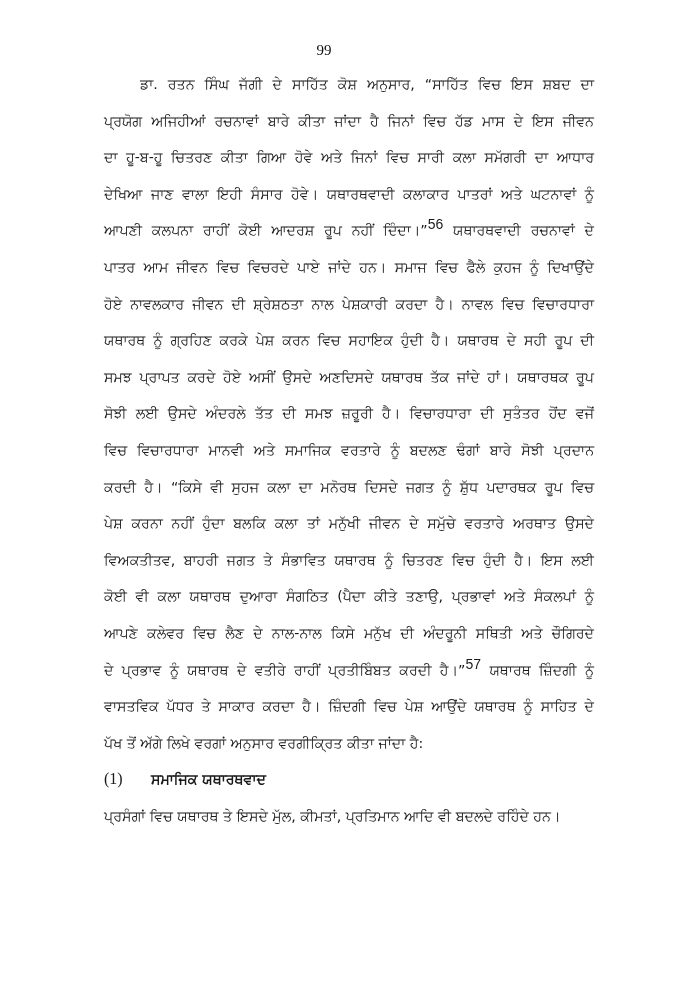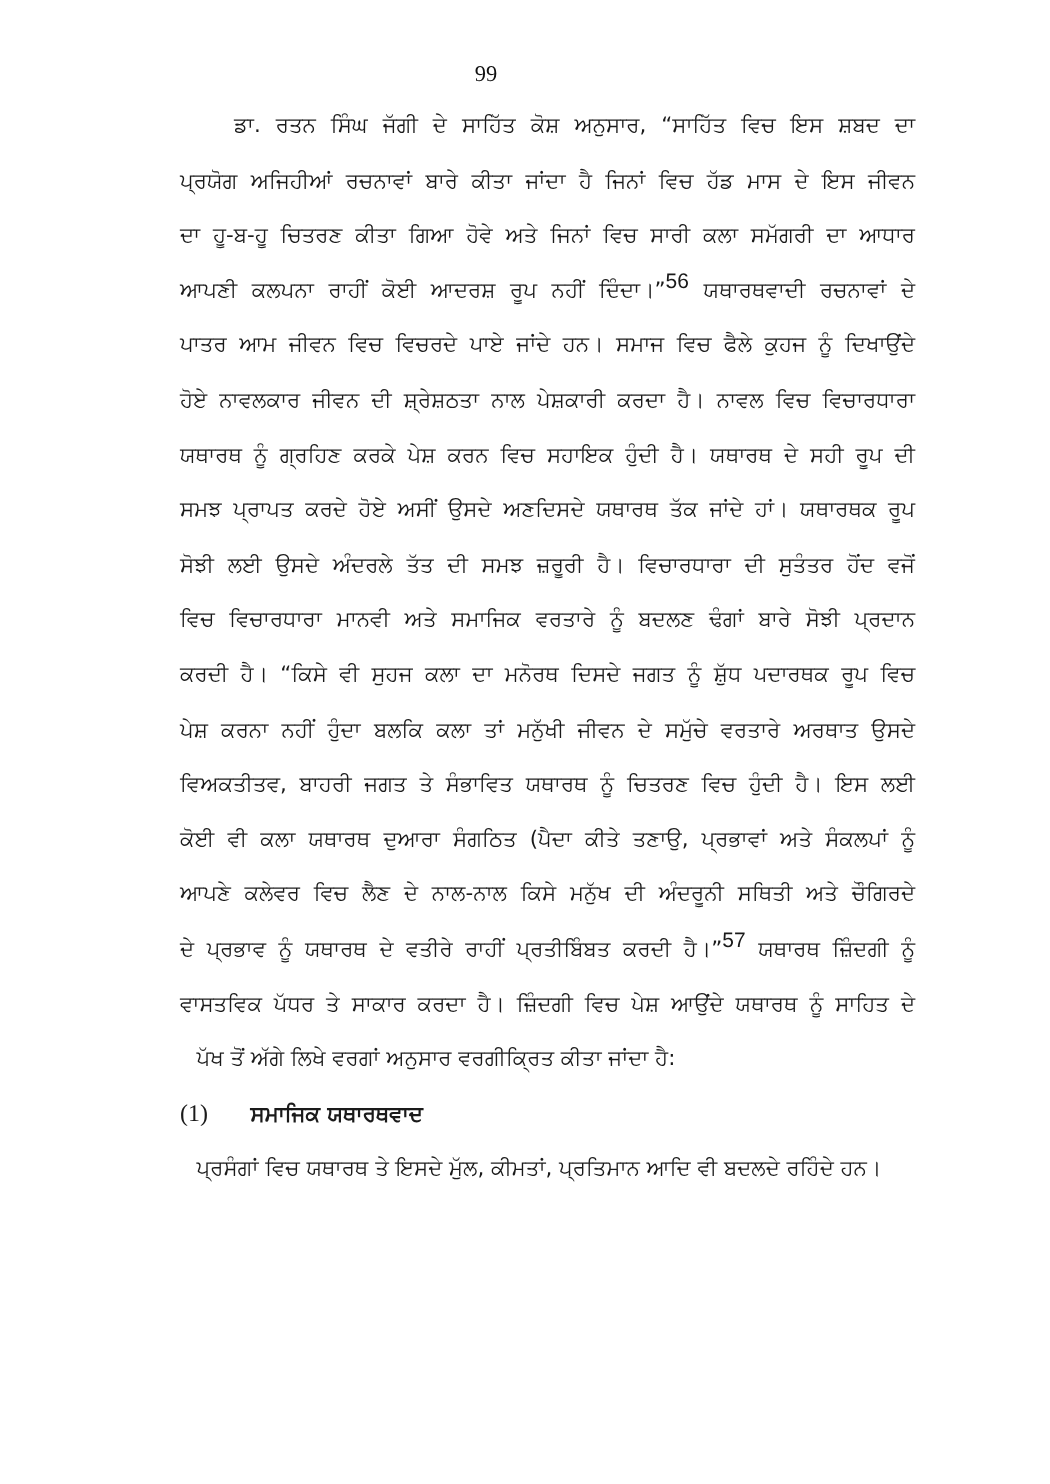--- a/index.html
+++ b/index.html
@@ -2,44 +2,45 @@
 <html><head>
 <meta charset="utf-8">
 <style>
   html, body { margin: 0; padding: 0; background: #ffffff; }
   body { width: 700px; height: 989px; position: relative; overflow: hidden; }
   .page-number {
     position: absolute; top: 42px; left: 0; width: 648px; text-align: center;
     font-family: "Liberation Serif", serif; font-size: 15px; color: #111;
   }
   .body-text {
-    position: absolute; left: 120px; top: 66px; width: 490px;
+    position: absolute; left: 104px; top: 66px; width: 490px;
     font-family: "DejaVu Sans", sans-serif; font-size: 14.2px; color: #1a1a1a;
   }
   .line {
     height: 36.6px; line-height: 36.6px; white-space: nowrap;
     text-align: justify; text-align-last: justify; overflow: visible;
   }
   .line.indent { padding-left: 36px; }
-  .line.last { text-align-last: left; margin-left: 11px; }
+  .line.last { text-align-last: left; }
   sup { font-size: 14px; vertical-align: 6px; line-height: 0; font-family: Liberation Sans, sans-serif; }
   .heading-row { display: flex; }
   .heading-num { font-family: "Liberation Serif", serif; font-size: 16px; width: 47px; }
   .heading-term { font-weight: bold; margin-right: 4px; }
   .heading-rest { flex: 1; text-align: justify; text-align-last: justify; }
 </style>
 </head>
 <body>
 
 <div class="page-number">99</div>
 
 <div class="body-text">
   <div class="line indent">ਡਾ. ਰਤਨ ਸਿੰਘ ਜੱਗੀ ਦੇ ਸਾਹਿੱਤ ਕੋਸ਼ ਅਨੁਸਾਰ, “ਸਾਹਿੱਤ ਵਿਚ ਇਸ ਸ਼ਬਦ ਦਾ</div>
   <div class="line">ਪ੍ਰਯੋਗ ਅਜਿਹੀਆਂ ਰਚਨਾਵਾਂ ਬਾਰੇ ਕੀਤਾ ਜਾਂਦਾ ਹੈ ਜਿਨਾਂ ਵਿਚ ਹੱਡ ਮਾਸ ਦੇ ਇਸ ਜੀਵਨ</div>
   <div class="line">ਦਾ ਹੂ-ਬ-ਹੂ ਚਿਤਰਣ ਕੀਤਾ ਗਿਆ ਹੋਵੇ ਅਤੇ ਜਿਨਾਂ ਵਿਚ ਸਾਰੀ ਕਲਾ ਸਮੱਗਰੀ ਦਾ ਆਧਾਰ</div>
+  <div class="line">ਦੇਖਿਆ ਜਾਣ ਵਾਲਾ ਇਹੀ ਸੰਸਾਰ ਹੋਵੇ। ਯਥਾਰਥਵਾਦੀ ਕਲਾਕਾਰ ਪਾਤਰਾਂ ਅਤੇ ਘਟਨਾਵਾਂ ਨੂੰ</div>
   <div class="line"><span>ਆਪਣੀ ਕਲਪਨਾ ਰਾਹੀਂ ਕੋਈ ਆਦਰਸ਼ ਰੂਪ ਨਹੀਂ ਦਿੰਦਾ।”</span><sup>56</sup><span> ਯਥਾਰਥਵਾਦੀ ਰਚਨਾਵਾਂ ਦੇ</span></div>
   <div class="line">ਪਾਤਰ ਆਮ ਜੀਵਨ ਵਿਚ ਵਿਚਰਦੇ ਪਾਏ ਜਾਂਦੇ ਹਨ। ਸਮਾਜ ਵਿਚ ਫੈਲੇ ਕੁਹਜ ਨੂੰ ਦਿਖਾਉਂਦੇ</div>
   <div class="line">ਹੋਏ ਨਾਵਲਕਾਰ ਜੀਵਨ ਦੀ ਸ਼੍ਰੇਸ਼ਠਤਾ ਨਾਲ ਪੇਸ਼ਕਾਰੀ ਕਰਦਾ ਹੈ। ਨਾਵਲ ਵਿਚ ਵਿਚਾਰਧਾਰਾ</div>
   <div class="line">ਯਥਾਰਥ ਨੂੰ ਗ੍ਰਹਿਣ ਕਰਕੇ ਪੇਸ਼ ਕਰਨ ਵਿਚ ਸਹਾਇਕ ਹੁੰਦੀ ਹੈ। ਯਥਾਰਥ ਦੇ ਸਹੀ ਰੂਪ ਦੀ</div>
   <div class="line">ਸਮਝ ਪ੍ਰਾਪਤ ਕਰਦੇ ਹੋਏ ਅਸੀਂ ਉਸਦੇ ਅਣਦਿਸਦੇ ਯਥਾਰਥ ਤੱਕ ਜਾਂਦੇ ਹਾਂ। ਯਥਾਰਥਕ ਰੂਪ</div>
   <div class="line">ਸੋਝੀ ਲਈ ਉਸਦੇ ਅੰਦਰਲੇ ਤੱਤ ਦੀ ਸਮਝ ਜ਼ਰੂਰੀ ਹੈ। ਵਿਚਾਰਧਾਰਾ ਦੀ ਸੁਤੰਤਰ ਹੋਂਦ ਵਜੋਂ</div>
   <div class="line">ਵਿਚ ਵਿਚਾਰਧਾਰਾ ਮਾਨਵੀ ਅਤੇ ਸਮਾਜਿਕ ਵਰਤਾਰੇ ਨੂੰ ਬਦਲਣ ਢੰਗਾਂ ਬਾਰੇ ਸੋਝੀ ਪ੍ਰਦਾਨ</div>
   <div class="line">ਕਰਦੀ ਹੈ। “ਕਿਸੇ ਵੀ ਸੁਹਜ ਕਲਾ ਦਾ ਮਨੋਰਥ ਦਿਸਦੇ ਜਗਤ ਨੂੰ ਸ਼ੁੱਧ ਪਦਾਰਥਕ ਰੂਪ ਵਿਚ</div>
   <div class="line">ਪੇਸ਼ ਕਰਨਾ ਨਹੀਂ ਹੁੰਦਾ ਬਲਕਿ ਕਲਾ ਤਾਂ ਮਨੁੱਖੀ ਜੀਵਨ ਦੇ ਸਮੁੱਚੇ ਵਰਤਾਰੇ ਅਰਥਾਤ ਉਸਦੇ</div>
   <div class="line">ਵਿਅਕਤੀਤਵ, ਬਾਹਰੀ ਜਗਤ ਤੇ ਸੰਭਾਵਿਤ ਯਥਾਰਥ ਨੂੰ ਚਿਤਰਣ ਵਿਚ ਹੁੰਦੀ ਹੈ। ਇਸ ਲਈ</div>

